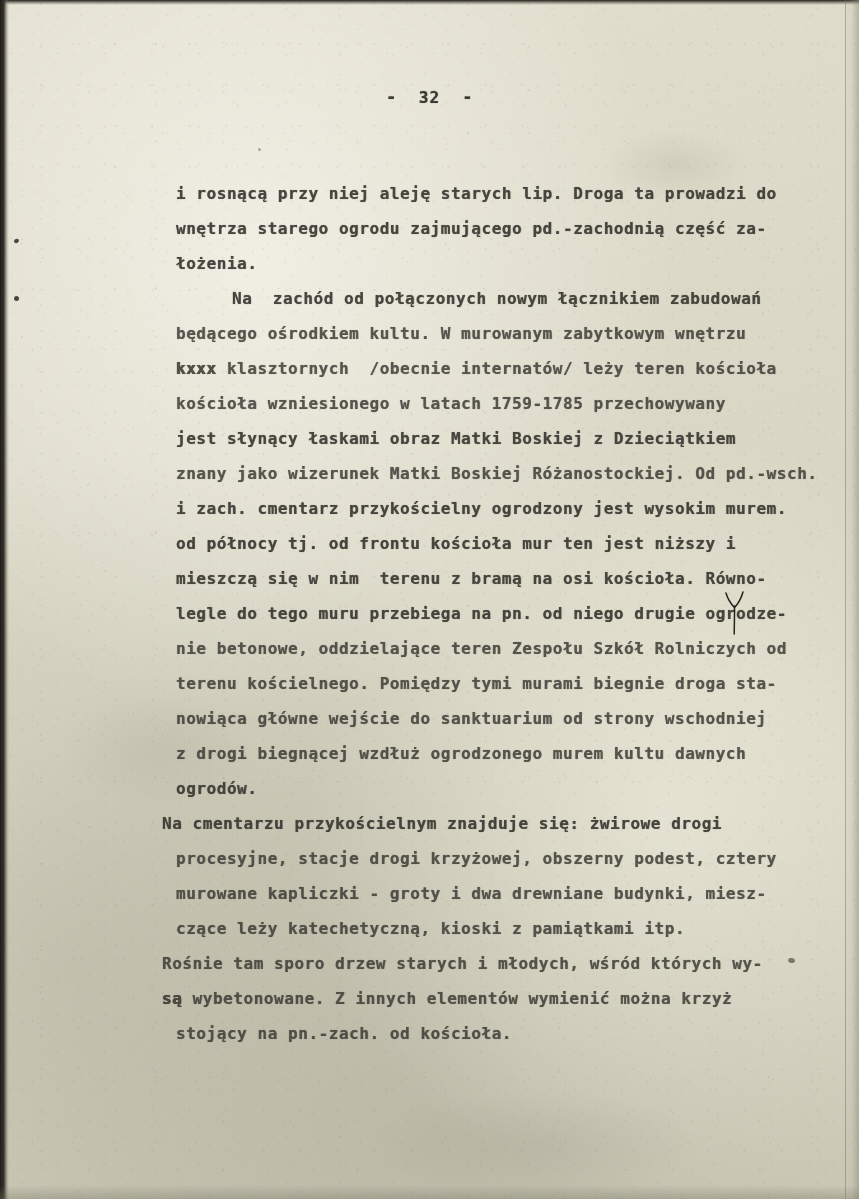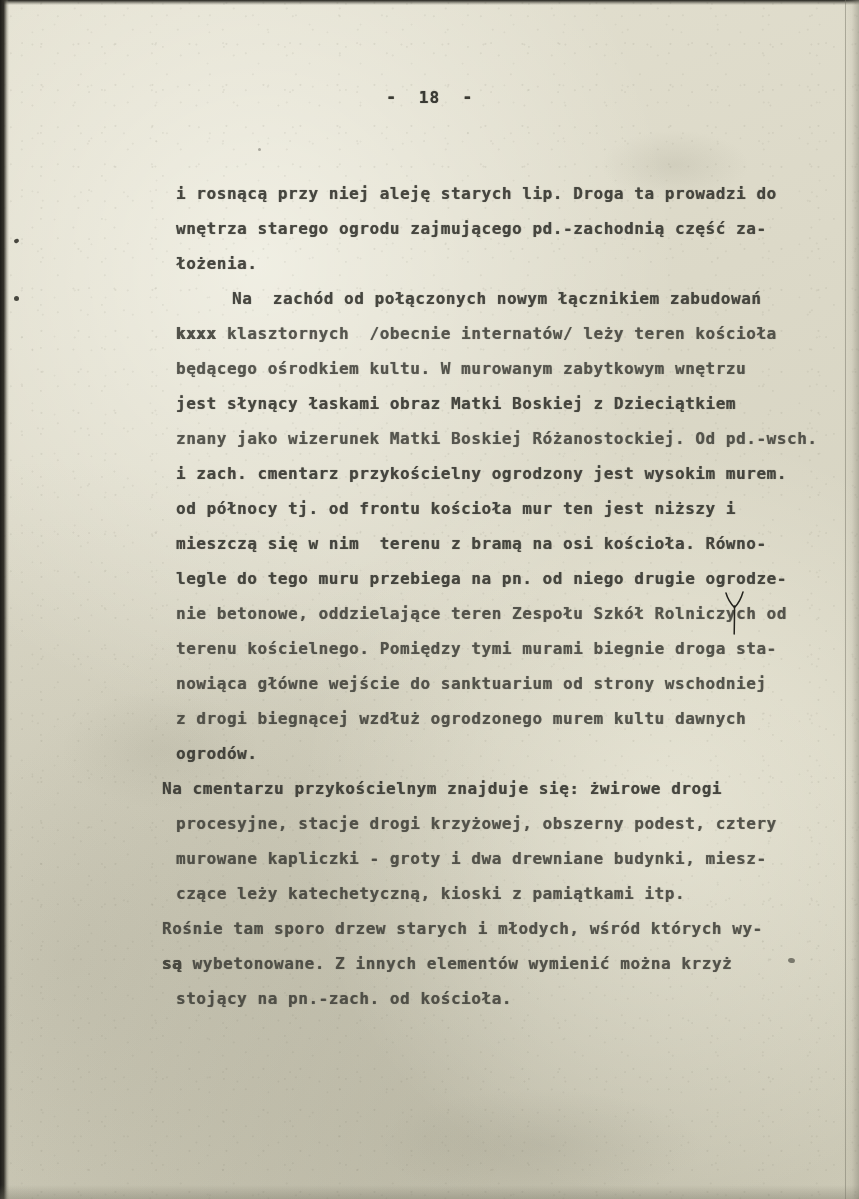--- a/index.html
+++ b/index.html
@@ -184,30 +184,31 @@
 
 <div class="page">
 
   <div class="grain"></div>
 
   <div class="blotch b1"></div>
   <div class="blotch b2"></div>
   <div class="blotch b3"></div>
 
   <div class="pagenum typed">
-    <span class="dash">-</span><span class="num">18</span><span class="dash">-</span>
+    <span class="dash">-</span><span class="num">32</span><span class="dash">-</span>
   </div>
 
   <div class="body" id="body-block">
       <div class="line typed fade-1 ">i rosnącą przy niej aleję starych lip. Droga ta prowadzi do</div>
       <div class="line typed fade-1 ">wnętrza starego ogrodu zajmującego pd.-zachodnią część za-</div>
       <div class="line typed fade-1 ">łożenia.</div>
       <div class="line typed fade-1 ind-para">Na  zachód od połączonych nowym łącznikiem zabudowań</div>
+      <div class="line typed fade-2 ">będącego ośrodkiem kultu. W murowanym zabytkowym wnętrzu</div>
       <div class="line typed fade-2 "><span class="strike-blob">kxxx</span> klasztornych  /obecnie internatów/ leży teren kościoła</div>
-      <div class="line typed fade-2 ">będącego ośrodkiem kultu. W murowanym zabytkowym wnętrzu</div>
+      <div class="line typed fade-2 ">kościoła wzniesionego w latach 1759-1785 przechowywany</div>
       <div class="line typed fade-1 ">jest słynący łaskami obraz Matki Boskiej z Dzieciątkiem</div>
       <div class="line typed fade-2 ">znany jako wizerunek Matki Boskiej Różanostockiej. Od pd.-wsch.</div>
       <div class="line typed fade-1 ">i zach. cmentarz przykościelny ogrodzony jest wysokim murem.</div>
       <div class="line typed fade-1 ">od północy tj. od frontu kościoła mur ten jest niższy i</div>
       <div class="line typed fade-1 ">mieszczą się w nim  terenu z bramą na osi kościoła. Równo-</div>
       <div class="line typed fade-1 ">legle do tego muru przebiega na pn. od niego drugie ogrodze-</div>
       <div class="line typed fade-2 ">nie betonowe, oddzielające teren Zespołu Szkół Rolniczych od</div>
       <div class="line typed fade-2 ">terenu kościelnego. Pomiędzy tymi murami biegnie droga sta-</div>
       <div class="line typed fade-2 ">nowiąca główne wejście do sanktuarium od strony wschodniej</div>
       <div class="line typed fade-2 ">z drogi biegnącej wzdłuż ogrodzonego murem kultu dawnych</div>

